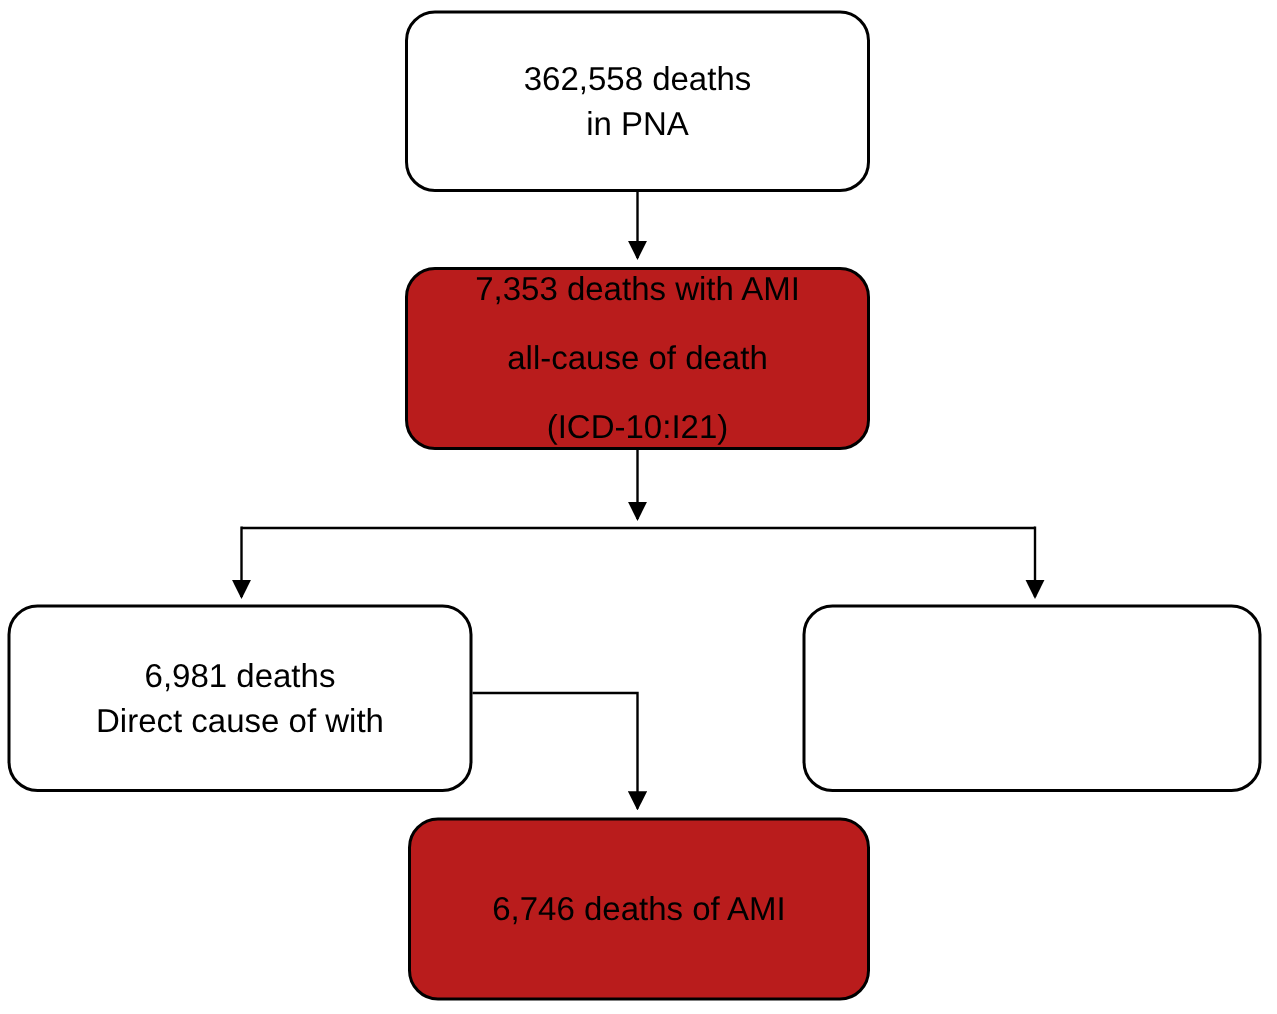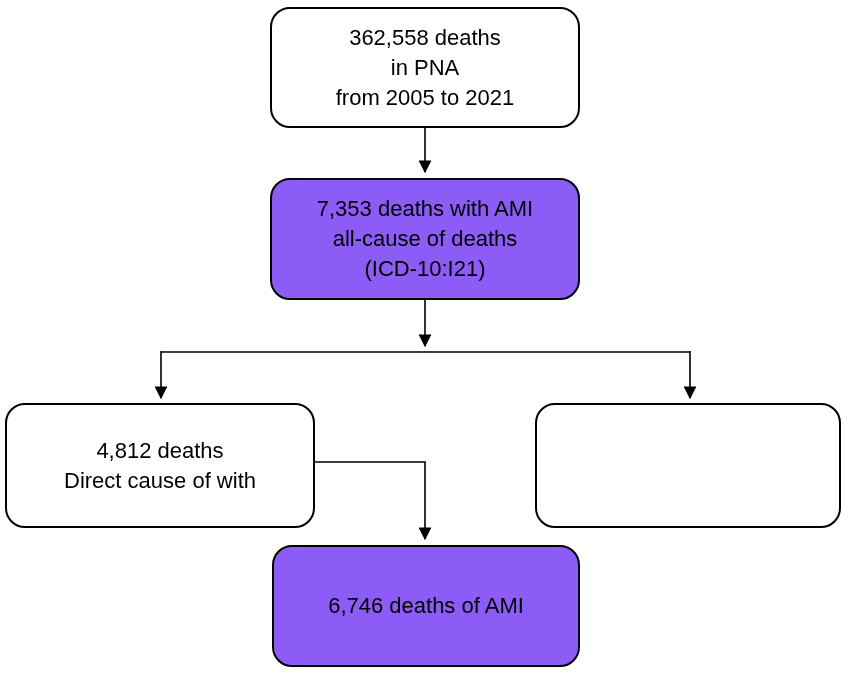--- a/index.html
+++ b/index.html
@@ -24,21 +24,21 @@
     flex-direction: column;
     justify-content: center;
     align-items: center;
     text-align: center;
     font-size: 22px;
     line-height: 30px;
     color: #000000;
     white-space: nowrap;
   }
   .node.white { background: #ffffff; }
-  .node.gray  { background: #8b5cf6; }
+  .node.gray  { background: #b91c1c; gap: 16px; }
   svg.connectors {
     position: absolute;
     left: 0;
     top: 0;
     width: 851px;
     height: 676px;
     pointer-events: none;
   }
 </style>
 </head>
@@ -56,31 +56,30 @@
     <line x1="425" y1="300" x2="425" y2="346" stroke="#000000" stroke-width="1.6" marker-end="url(#arrowhead)"></line>
     <polyline points="161,352 690,352" fill="none" stroke="#000000" stroke-width="1.6"></polyline>
     <line x1="161" y1="351" x2="161" y2="398" stroke="#000000" stroke-width="1.6" marker-end="url(#arrowhead)"></line>
     <line x1="690" y1="351" x2="690" y2="398" stroke="#000000" stroke-width="1.6" marker-end="url(#arrowhead)"></line>
     <polyline points="315,462 425,462 425,539" fill="none" stroke="#000000" stroke-width="1.6" marker-end="url(#arrowhead)"></polyline>
   </svg>
 
   <div class="node white" style="left:270px; top:7px; width:310px; height:121px;">
     <div>362,558 deaths</div>
     <div>in PNA</div>
-    <div>from 2005 to 2021</div>
   </div>
 
   <div class="node gray" style="left:270px; top:178px; width:310px; height:122px;">
     <div>7,353 deaths with AMI</div>
-    <div>all-cause of deaths</div>
+    <div>all-cause of death</div>
     <div>(ICD-10:I21)</div>
   </div>
 
   <div class="node white" style="left:5px; top:403px; width:310px; height:125px;">
-    <div>4,812 deaths</div>
+    <div>6,981 deaths</div>
     <div>Direct cause of with</div>
   </div>
 
   <div class="node white" style="left:535px; top:403px; width:306px; height:125px;">
   </div>
 
   <div class="node gray" style="left:272px; top:545px; width:308px; height:122px;text-align:right;">
     <div>6,746 deaths of AMI</div>
   </div>
 

